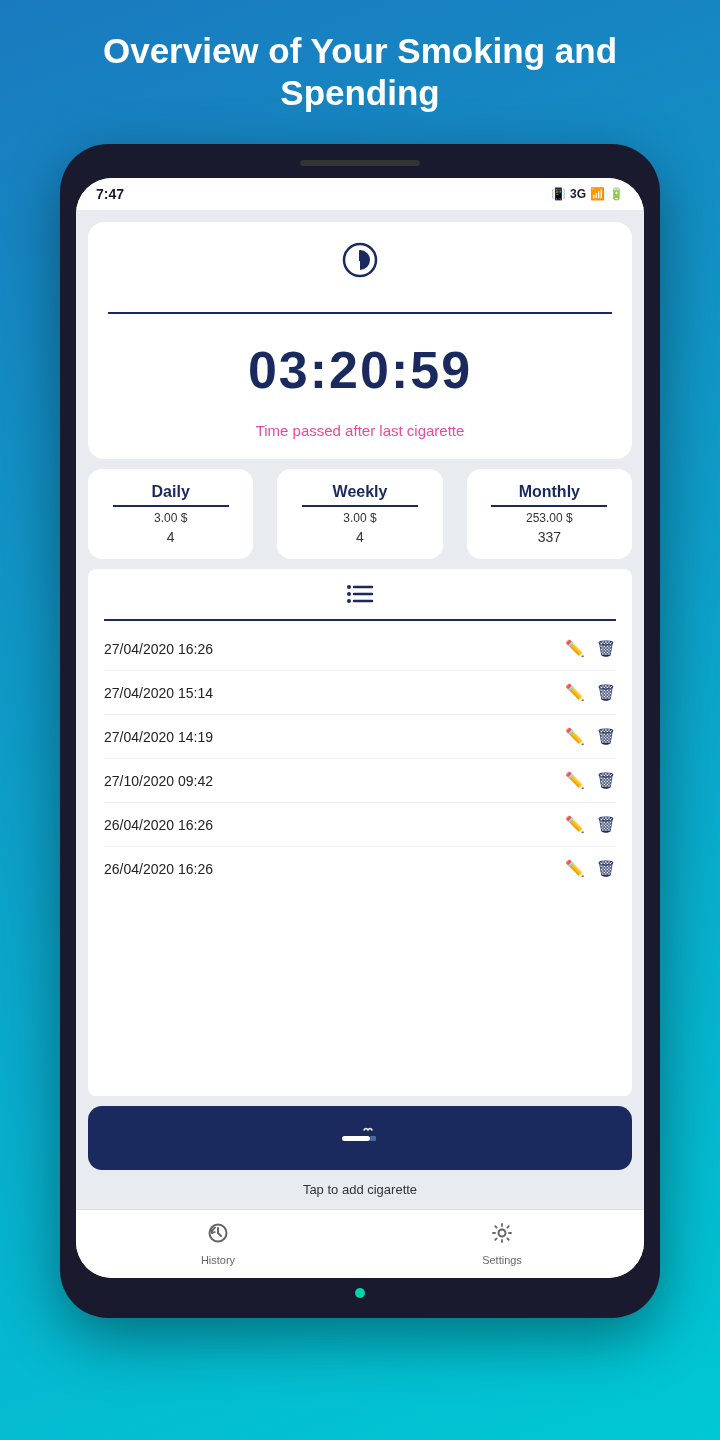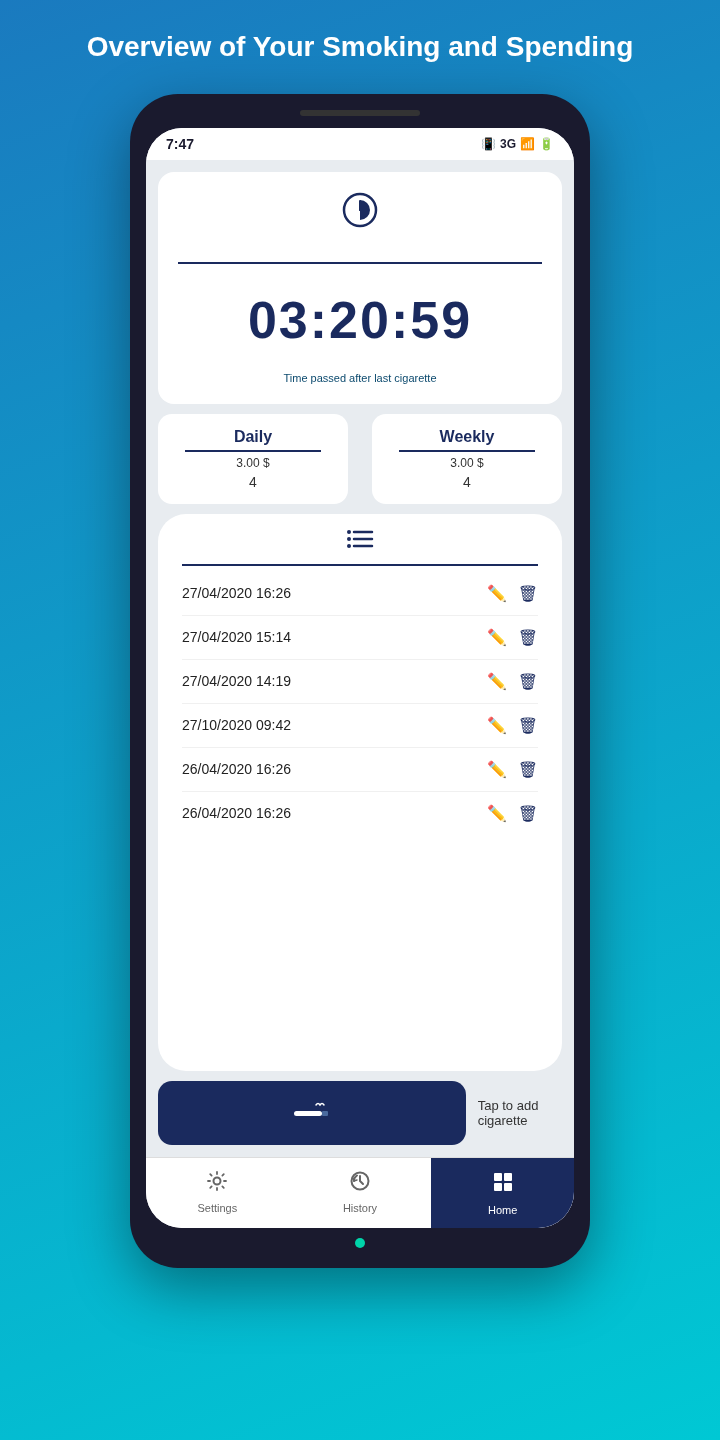--- a/index.html
+++ b/index.html
@@ -11,29 +11,29 @@
       font-family: 'Segoe UI', Arial, sans-serif;
       display: flex;
       flex-direction: column;
       align-items: center;
       padding-top: 30px;
     }
 
     .page-header {
       text-align: center;
       color: #fff;
-      font-size: 28px;
+      font-size: 35px;
       font-weight: 800;
       line-height: 1.2;
       margin-bottom: 30px;
       padding: 0 40px;
     }
 
     .phone-frame {
-      width: 460px;
+      width: 600px;
       background: #1a1a2e;
       border-radius: 48px;
       padding: 16px;
       box-shadow: 0 20px 60px rgba(0,0,0,0.4);
       position: relative;
     }
 
     .phone-notch {
       width: 120px;
       height: 6px;
@@ -102,22 +102,22 @@
     }
 
     .timer-time {
       font-size: 52px;
       font-weight: 800;
       color: #1a2a5e;
       letter-spacing: 2px;
     }
 
     .timer-label {
-      font-size: 11px;
-      color: #0c4a6e;
+      font-size: 15px;
+      color: #ec4899;
     }
 
     
     .stats-row {
       display: flex;
       gap: 24px;
     }
 
     .stat-card {
       flex: 1;
@@ -149,22 +149,22 @@
     }
 
     .stat-count {
       font-size: 14px;
       color: #333;
     }
 
     
     .history-card {
       background: #fff;
-      border-radius: 28px;
-      padding: 14px 24px;
+      border-radius: 8px;
+      padding: 14px 16px;
       flex: 1;
     }
 
     .history-header {
       display: flex;
       justify-content: center;
       margin-bottom: 8px;
     }
 
     .list-icon {
@@ -210,21 +210,21 @@
 
     .delete-icon {
       font-size: 16px;
       color: #1a2a5e;
       cursor: pointer;
     }
 
     
     .add-cigarette-section {
       display: flex;
-      flex-direction: row;
+      flex-direction: column;
       align-items: center;
       gap: 12px;
       justify-content: center;
     }
 
     .add-button {
       width: 100%;
       background: #1a2a5e;
       border-radius: 14px;
       padding: 18px;
@@ -332,20 +332,26 @@
           <div class="stat-count">4</div>
         </div>
 
         <div class="stat-card">
           <div class="stat-title">Weekly</div>
           <div class="stat-divider"></div>
           <div class="stat-amount">3.00 $</div>
           <div class="stat-count">4</div>
         </div>
 
+        <div class="stat-card">
+          <div class="stat-title">Monthly</div>
+          <div class="stat-divider"></div>
+          <div class="stat-amount">253.00 $</div>
+          <div class="stat-count">337</div>
+        </div>
 
       </div>
 
       <div class="history-card">
         <div class="history-header">
           <div class="list-icon">
             <svg width="28" height="22" viewBox="0 0 28 22" fill="none">
               <line x1="8" y1="4" x2="26" y2="4" stroke="#1a2a5e" stroke-width="2.5" stroke-linecap="round"></line>
               <line x1="8" y1="11" x2="26" y2="11" stroke="#1a2a5e" stroke-width="2.5" stroke-linecap="round"></line>
               <line x1="8" y1="18" x2="26" y2="18" stroke="#1a2a5e" stroke-width="2.5" stroke-linecap="round"></line>
@@ -418,50 +424,39 @@
         <div class="add-label">Tap to add cigarette</div>
       </div>
 
     </div>
 
     <div class="bottom-nav">
 
       <div class="nav-item">
         <span class="nav-icon">
           <svg width="22" height="22" viewBox="0 0 22 22" fill="none">
-            <circle cx="11" cy="11" r="3.5" stroke="#666" stroke-width="2"></circle>
-            <path d="M11 2v2M11 18v2M2 11h2M18 11h2M4.22 4.22l1.41 1.41M16.37 16.37l1.41 1.41M4.22 17.78l1.41-1.41M16.37 5.63l1.41-1.41" stroke="#666" stroke-width="1.8" stroke-linecap="round"></path>
-          </svg>
-        </span>
-        <span class="nav-label">Settings</span>
-      </div>
-
-      <div class="nav-item">
-        <span class="nav-icon">
-          <svg width="22" height="22" viewBox="0 0 22 22" fill="none">
             <circle cx="11" cy="11" r="8.5" stroke="#666" stroke-width="2" fill="none"></circle>
             <path d="M11 6v5l3 3" stroke="#666" stroke-width="2" stroke-linecap="round" stroke-linejoin="round"></path>
             <path d="M5 11 A6 6 0 0 1 8 5.5" stroke="#666" stroke-width="2" stroke-linecap="round"></path>
             <polyline points="4,8 5,11 8,10" stroke="#666" stroke-width="1.5" stroke-linecap="round" stroke-linejoin="round" fill="none"></polyline>
           </svg>
         </span>
         <span class="nav-label">History</span>
       </div>
 
-      <div class="nav-item active">
+      <div class="nav-item">
         <span class="nav-icon">
-          <svg width="24" height="24" viewBox="0 0 24 24" fill="none">
-            <rect x="3" y="3" width="8" height="8" rx="1" fill="white"></rect>
-            <rect x="13" y="3" width="8" height="8" rx="1" fill="white"></rect>
-            <rect x="3" y="13" width="8" height="8" rx="1" fill="white"></rect>
-            <rect x="13" y="13" width="8" height="8" rx="1" fill="white"></rect>
+          <svg width="22" height="22" viewBox="0 0 22 22" fill="none">
+            <circle cx="11" cy="11" r="3.5" stroke="#666" stroke-width="2"></circle>
+            <path d="M11 2v2M11 18v2M2 11h2M18 11h2M4.22 4.22l1.41 1.41M16.37 16.37l1.41 1.41M4.22 17.78l1.41-1.41M16.37 5.63l1.41-1.41" stroke="#666" stroke-width="1.8" stroke-linecap="round"></path>
           </svg>
         </span>
-        <span class="nav-label">Home</span>
-      </div>
+        <span class="nav-label">Settings</span>
+      </div>
+
 
 
     </div>
 
   </div>
 
   <div class="phone-dot"></div>
 </div>
 
 </body></html>

